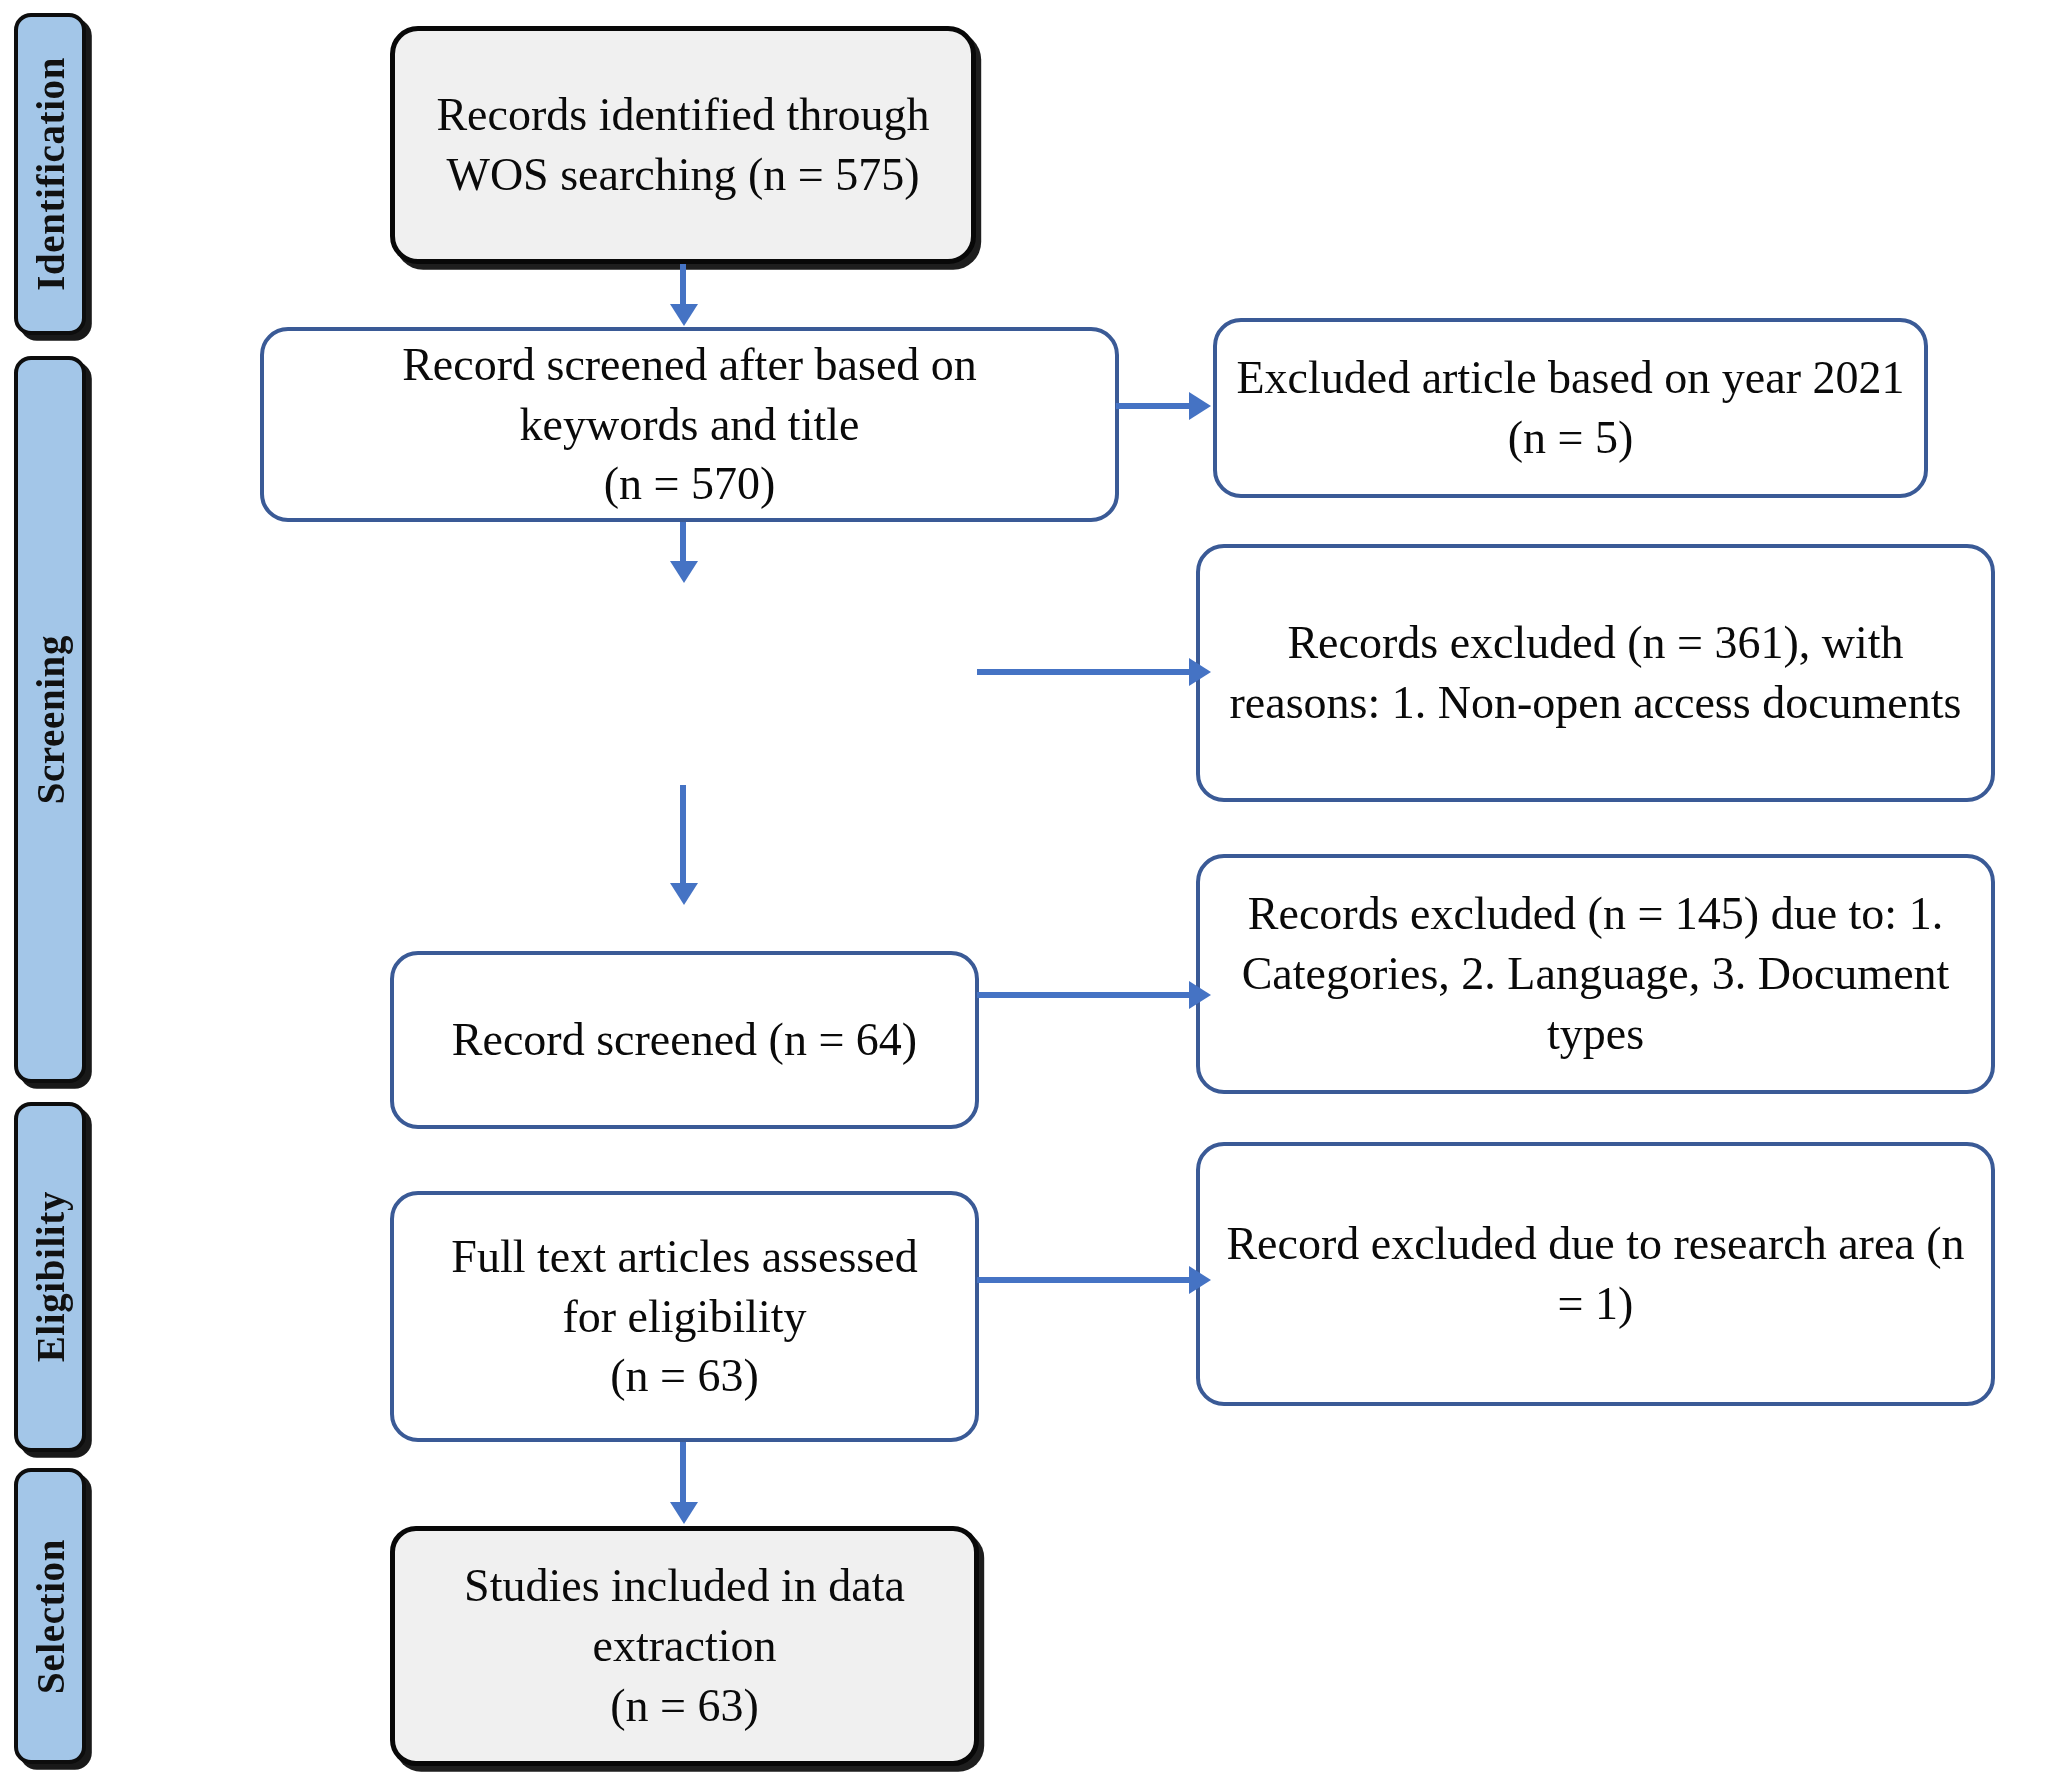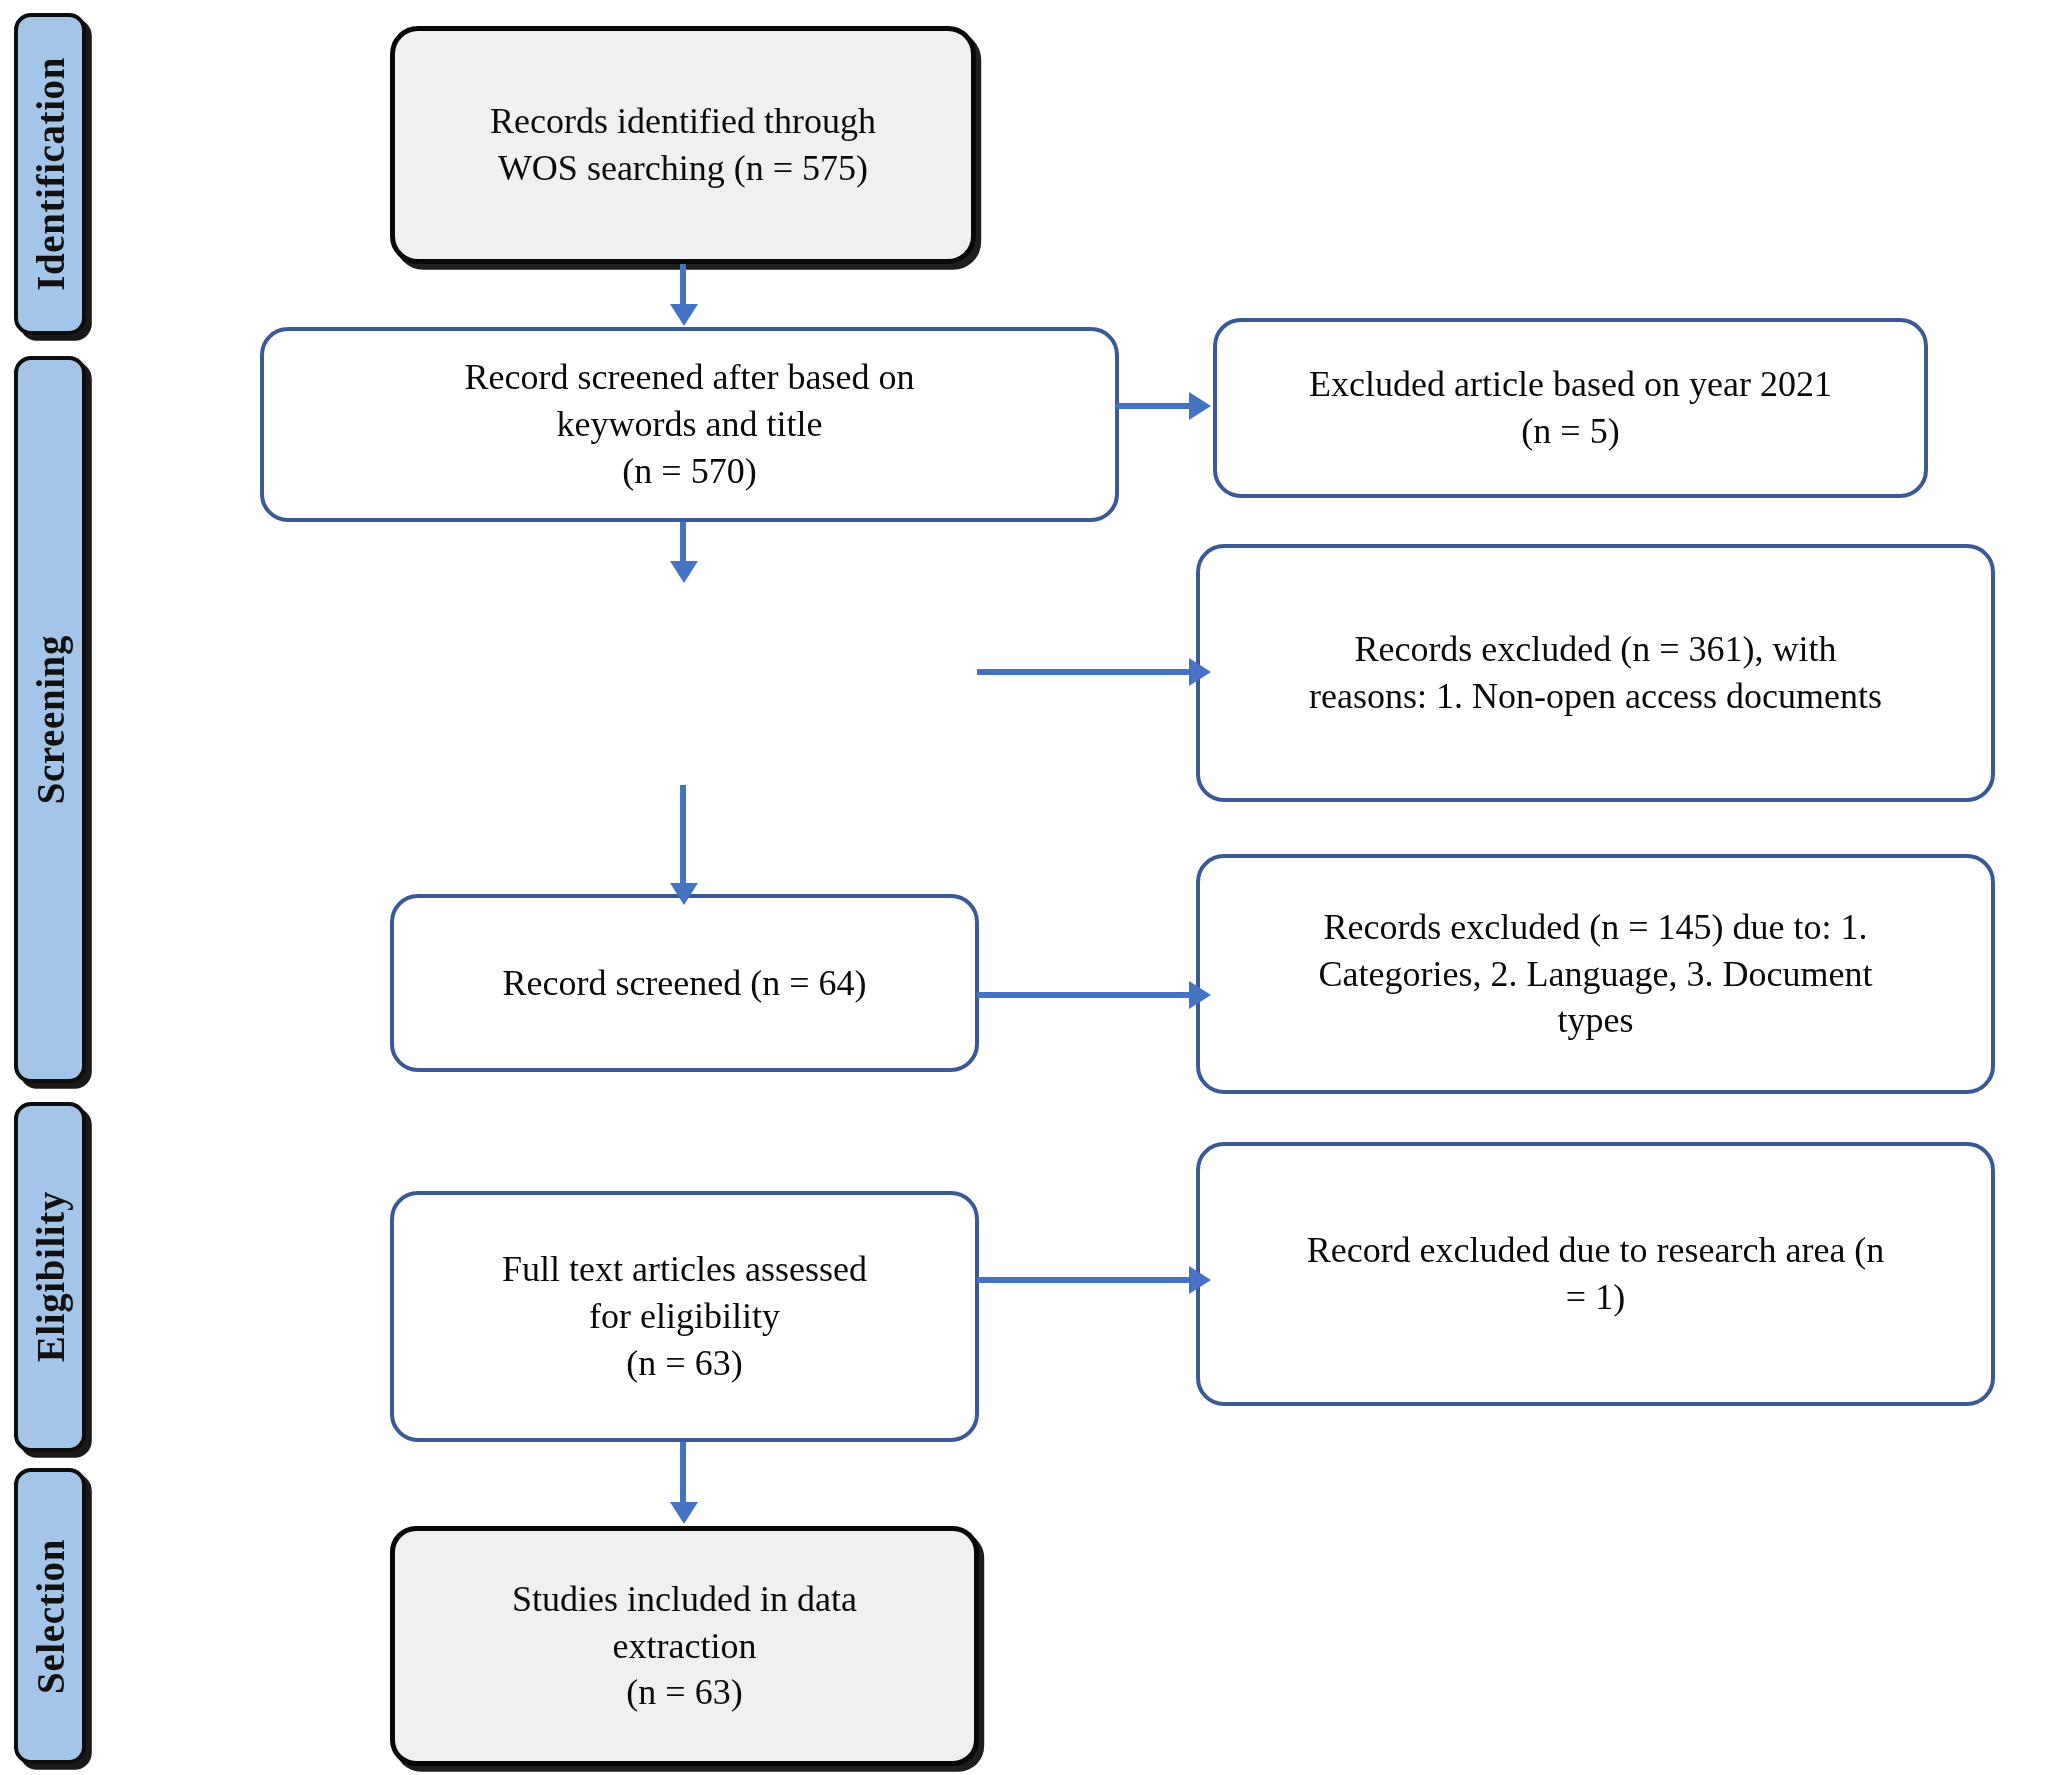--- a/index.html
+++ b/index.html
@@ -42,21 +42,21 @@
 
   
   .node {
     position: absolute;
     box-sizing: border-box;
     display: flex;
     align-items: center;
     justify-content: center;
     text-align: center;
     border-radius: 28px;
-    font-size: 36px;
+    font-size: 46px;
     line-height: 1.30;
     color: #0a0a0a;
     padding: 6.4px 17px;
   }
   .node .node-text {
     width: 100%;
     white-space: pre-line;
   }
   .node.emphasis {
     background: #F0F0F0;
@@ -120,21 +120,21 @@
 WOS searching (n = 575)</span>
   </div>
 
   <div class="node plain" style="left:260px; top:327px; width:859px; height:195px;">
     <span class="node-text">Record screened after based on
 keywords and title
 (n = 570)</span>
   </div>
 
 
-  <div class="node plain" style="left:390px; top:894px; width:589px; height:178px;">
+  <div class="node plain" style="left:390px; top:951px; width:589px; height:178px;">
     <span class="node-text">Record screened (n = 64)</span>
   </div>
 
   <div class="node plain" style="left:390px; top:1191px; width:589px; height:251px;">
     <span class="node-text">Full text articles assessed
 for eligibility
 (n = 63)</span>
   </div>
 
   <div class="node emphasis" style="left:390px; top:1526px; width:589px; height:240px;border-radius:26px;">

